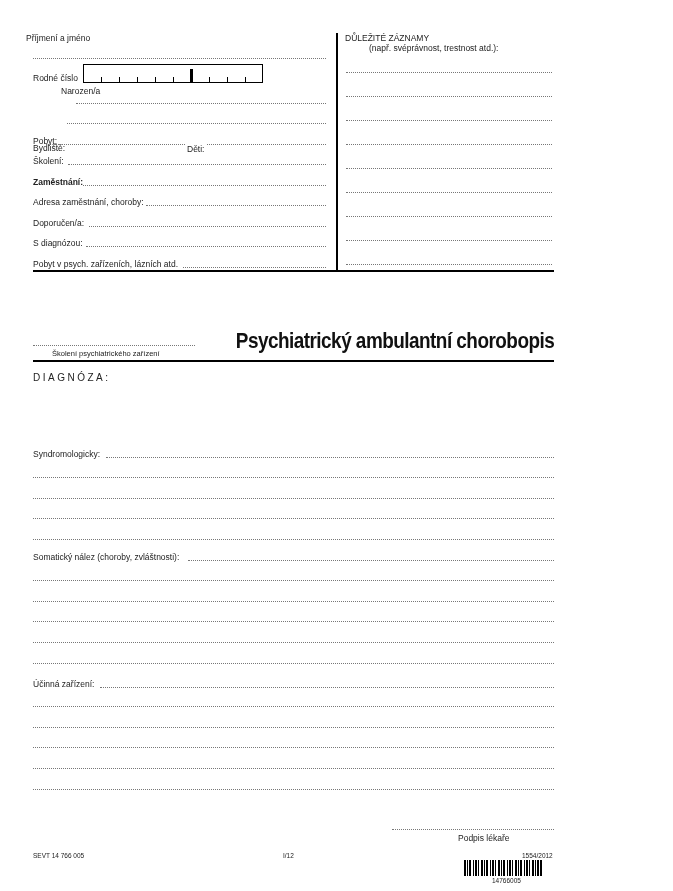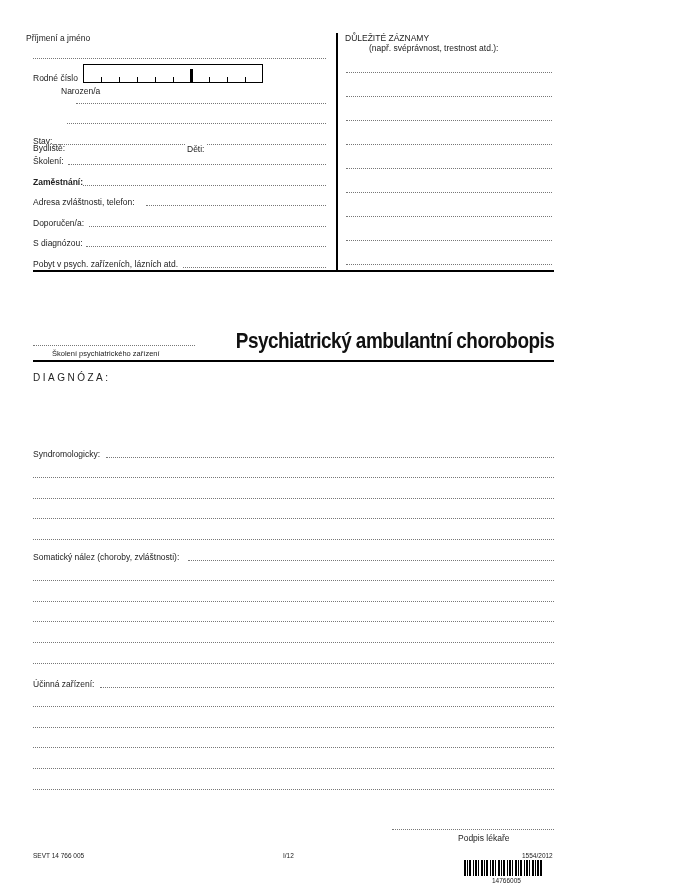--- a/index.html
+++ b/index.html
@@ -37,32 +37,32 @@
   <div class="tick" style="left:143px;"></div>
   <div class="tick" style="left:161px;"></div>
 </div>
 
 <div class="lbl" style="left:33px;top:86px;margin-left:28px;">Narozen/a</div>
 <div class="dots" style="left:76px;top:103px;width:250px;"></div>
 
 <div class="lbl" style="left:33px;top:115px;margin-top:28px;">Bydliště:</div>
 <div class="dots" style="left:67px;top:123px;width:259px;"></div>
 
-<div class="lbl" style="left:33px;top:136px;">Stav:</div>
+<div class="lbl" style="left:33px;top:136px;">Pobyt:</div>
 <div class="dots" style="left:55px;top:144px;width:130px;"></div>
 <div class="lbl" style="left:187px;top:144px;">Děti:</div>
 <div class="dots" style="left:207px;top:144px;width:119px;"></div>
 
 <div class="lbl" style="left:33px;top:156px;">Školení:</div>
 <div class="dots" style="left:68px;top:164px;width:258px;"></div>
 
 <div class="lbl" style="left:33px;top:177px;font-weight:bold;">Zaměstnání:</div>
 <div class="dots" style="left:83px;top:185px;width:243px;"></div>
 
-<div class="lbl" style="left:33px;top:197px;">Adresa zvláštnosti, telefon:</div>
+<div class="lbl" style="left:33px;top:197px;">Adresa zaměstnání, choroby:</div>
 <div class="dots" style="left:146px;top:205px;width:180px;"></div>
 
 <div class="lbl" style="left:33px;top:218px;">Doporučen/a:</div>
 <div class="dots" style="left:89px;top:226px;width:237px;"></div>
 
 <div class="lbl" style="left:33px;top:238px;">S diagnózou:</div>
 <div class="dots" style="left:86px;top:246px;width:240px;"></div>
 
 <div class="lbl" style="left:33px;top:259px;">Pobyt v psych. zařízeních, lázních atd.</div>
 <div class="dots" style="left:183px;top:267px;width:143px;"></div>

